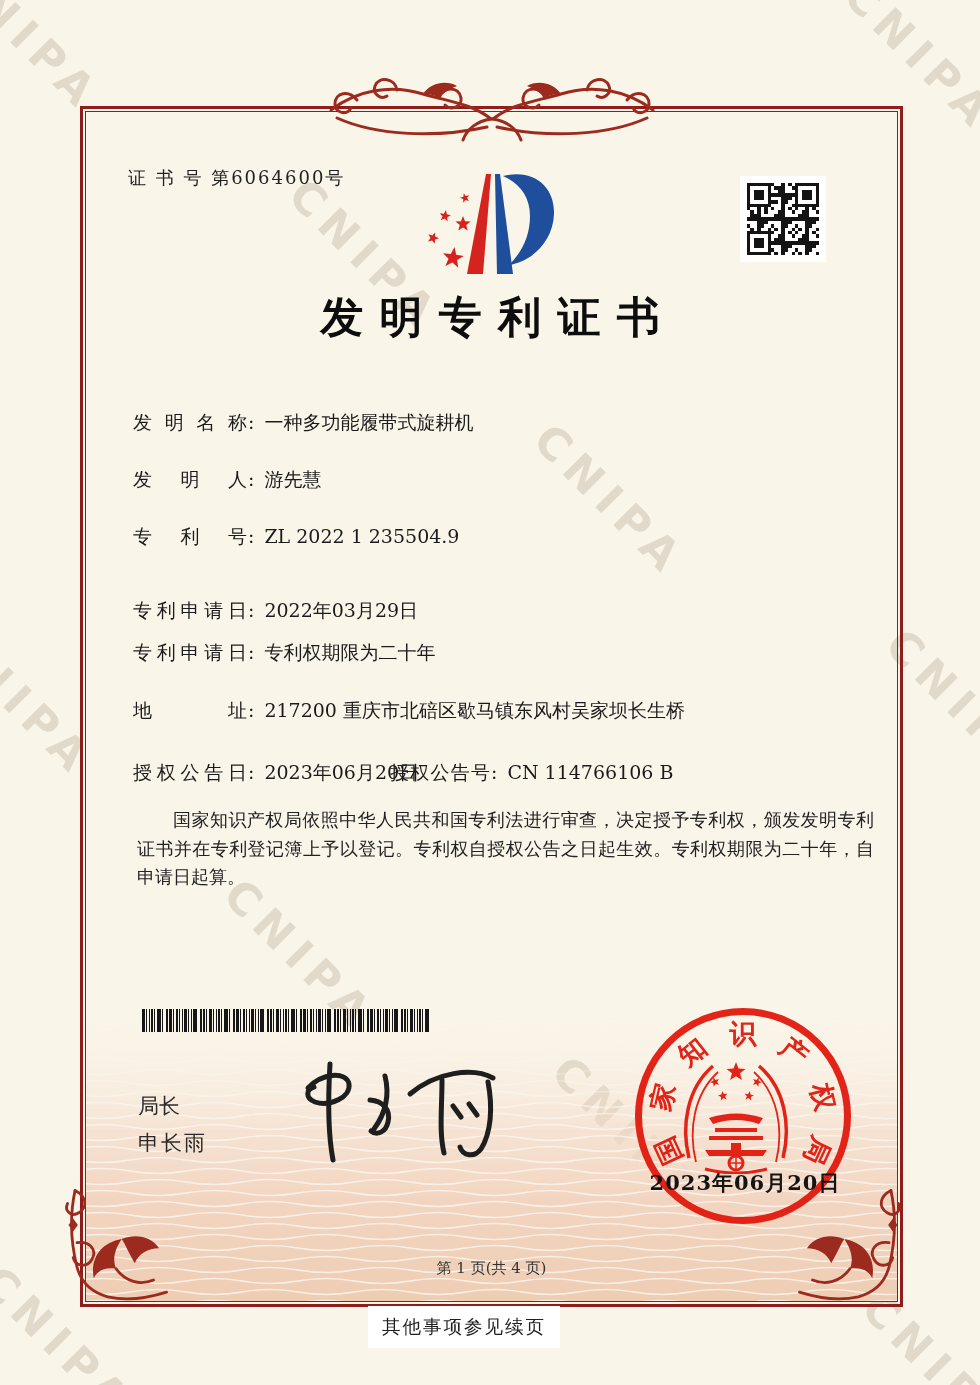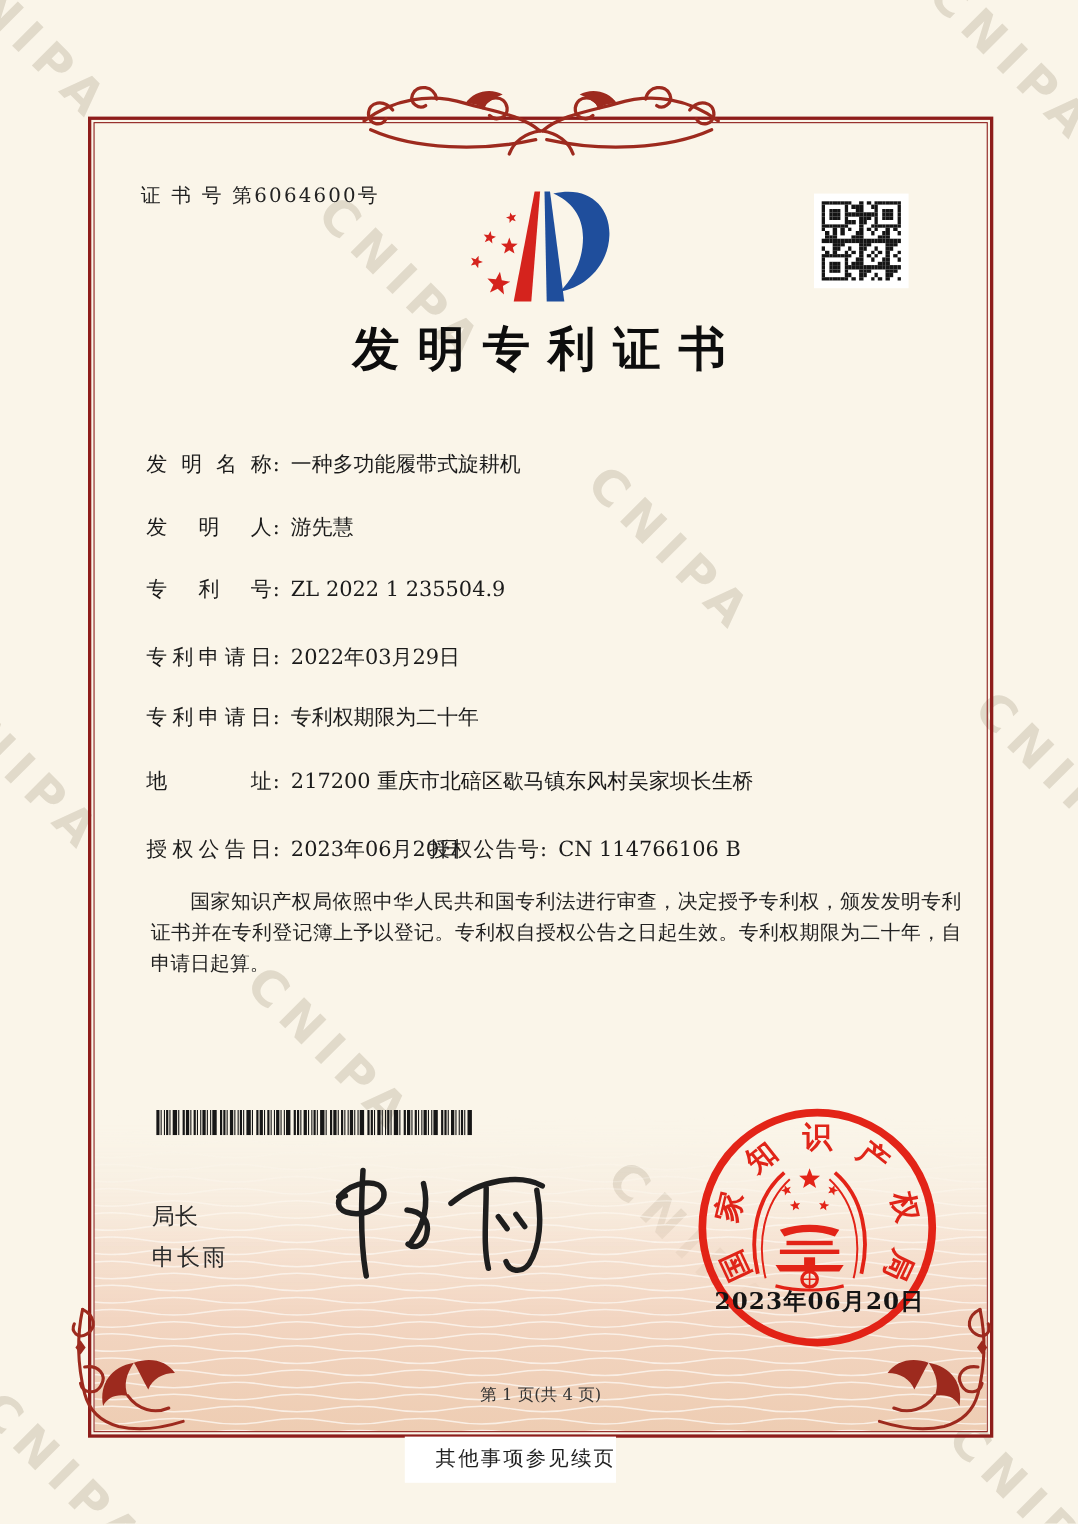--- a/index.html
+++ b/index.html
@@ -69,21 +69,21 @@
   #seal-chars span{
     position:absolute;left:50%;top:50%;width:34px;height:34px;margin:-17px 0 0 -17px;
     display:flex;align-items:center;justify-content:center;
     font-size:27px;font-weight:bold;color:#df1a0e;
   }
   .seal-date{position:absolute;left:615px;top:1169px;width:260px;text-align:center;
     font-size:21px;font-weight:600;letter-spacing:1px;color:#141414;}
   
   .page-num{position:absolute;left:80px;top:1259px;width:823px;text-align:center;font-size:15px;color:#333;}
   .note-box{position:absolute;left:368px;top:1306px;width:192px;height:42px;background:#fff;
-    text-align:right;line-height:42px;font-size:18.5px;letter-spacing:2px;color:#1f1f1f;}
+    text-align:center;line-height:42px;font-size:18.5px;letter-spacing:2px;color:#1f1f1f;}
 </style>
 </head>
 <body>
 
 <div class="page-root">
 
   <div id="wm-layer">
       <span class="wm" style="left: 25px; top: 35px;">CNIPA</span>
       <span class="wm" style="left: 920px; top: 55px;">CNIPA</span>
       <span class="wm" style="left: 365px; top: 255px;">CNIPA</span>
@@ -638,21 +638,21 @@
 
   <div class="row" style="top:409px">
     <span class="lbl">发明名称</span><span class="colon">:</span><span>一种多功能履带式旋耕机</span>
   </div>
   <div class="row" style="top:466px">
     <span class="lbl">发明人</span><span class="colon">:</span><span>游先慧</span>
   </div>
   <div class="row" style="top:523px">
     <span class="lbl">专利号</span><span class="colon">:</span><span>ZL 2022 1 235504.9</span>
   </div>
-  <div class="row" style="top:585px">
+  <div class="row" style="top:597px">
     <span class="lbl">专利申请日</span><span class="colon">:</span><span>2022年03月29日</span>
   </div>
   <div class="row" style="top:639px">
     <span class="lbl">专利申请日</span><span class="colon">:</span><span>专利权期限为二十年</span>
   </div>
   <div class="row" style="top:697px">
     <span class="lbl">地址</span><span class="colon">:</span><span>217200 重庆市北碚区歇马镇东风村吴家坝长生桥</span>
   </div>
   <div class="row" style="top:759px">
     <span><span class="lbl">授权公告日</span><span class="colon">:</span><span>2023年06月20日</span></span>

